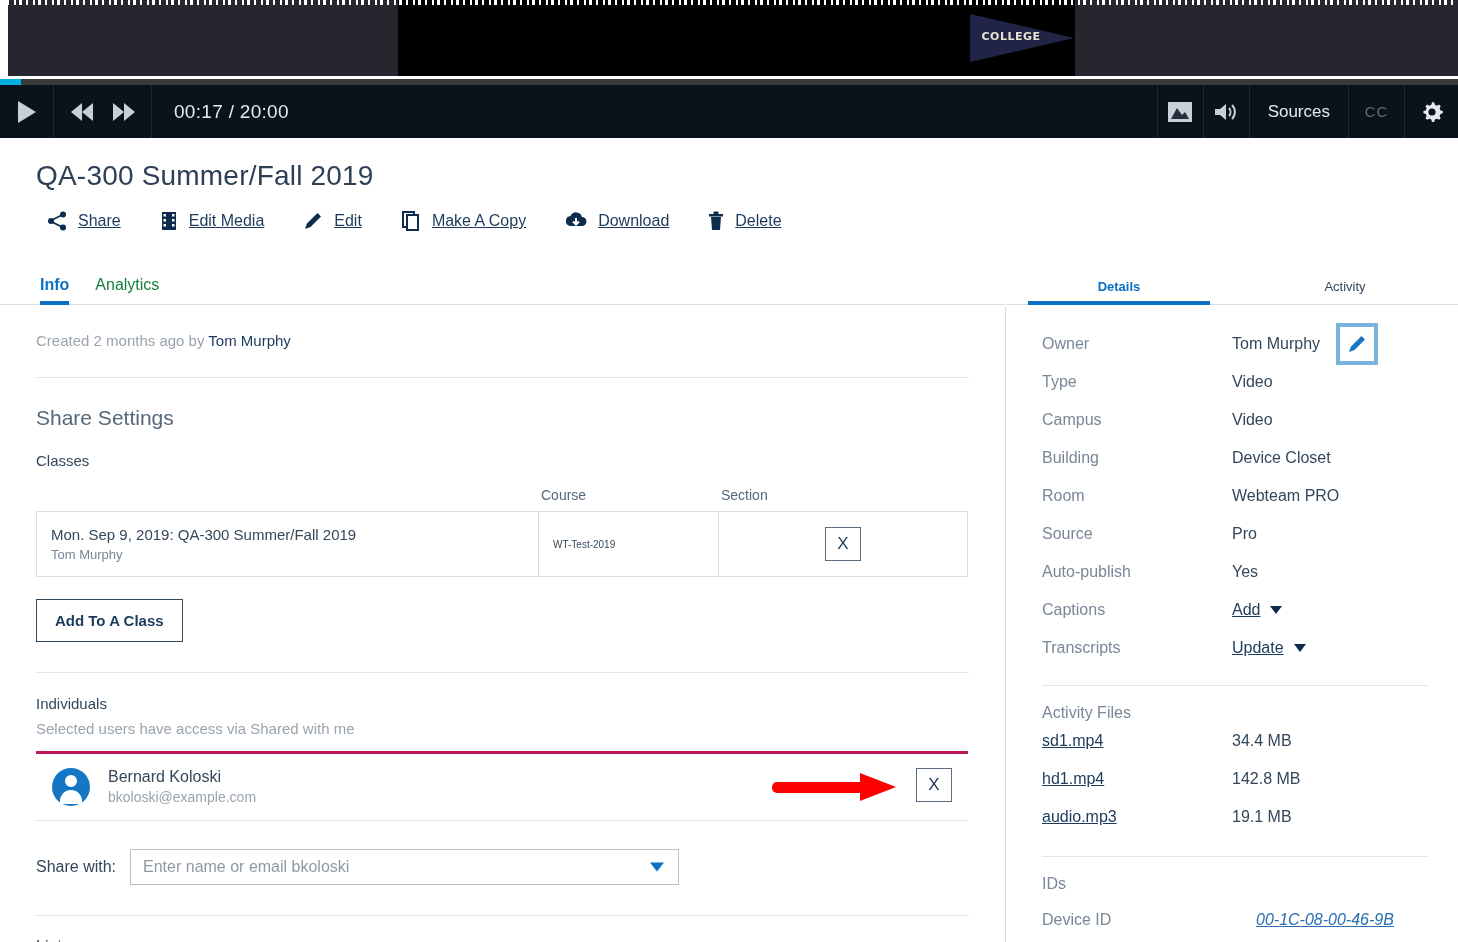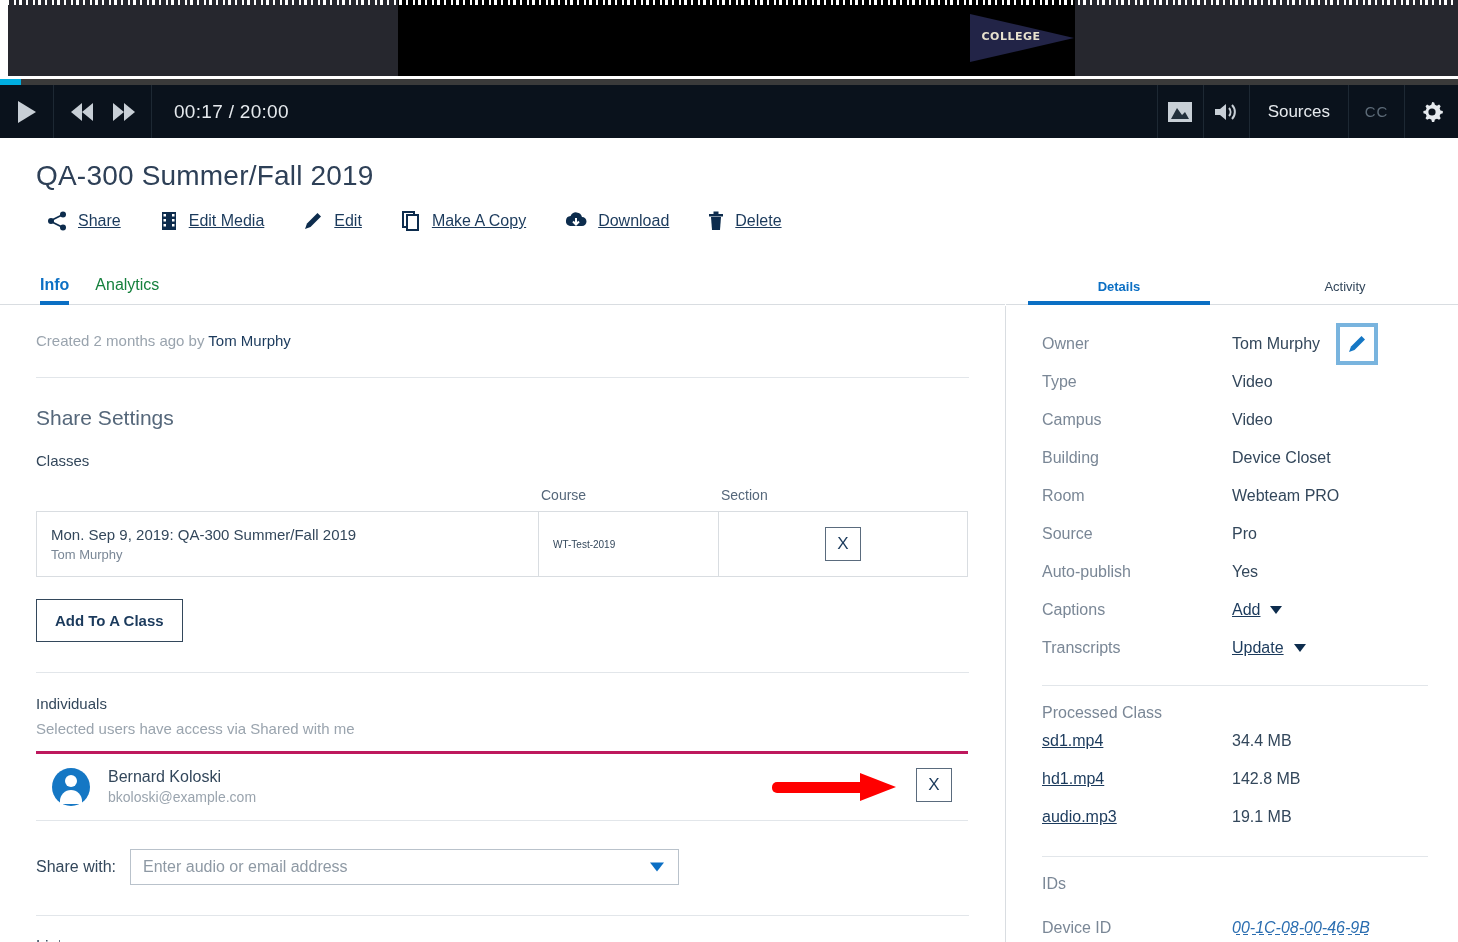--- a/index.html
+++ b/index.html
@@ -299,21 +299,21 @@
 
   .rhr { height: 1px; background: #e2e6ea; margin: 18px 30px 0 36px; }
   .rsec-title { padding: 18px 0 0 36px; font-size: 16px; color: #7a8796; }
   .frow {
     display: flex; align-items: center; height: 38px; padding-left: 36px;
   }
   .fname { width: 190px; font-size: 16px; }
   .fname a { color: #1b3a5c; text-decoration: underline; cursor: pointer; }
   .fsize { font-size: 16px; color: #33475b; }
 
-  .idrow { display: flex; align-items: flex-end; padding-left: 36px; height: 34px; }
+  .idrow { display: flex; align-items: center; padding-left: 36px; height: 34px; gap: 24px; }
   .idkey { width: 190px; font-size: 16px; color: #7a8796; }
   .idval { font-size: 16px; color: #2a6db0; text-decoration: underline; cursor: pointer; font-style: italic; }
 
   .torn-bottom {
     position: absolute; left: 0; bottom: 0; width: 1458px; height: 8px;
     background:
       repeating-linear-gradient(90deg,
         #ffffff 0px, #ffffff 4px,
         rgba(255,255,255,0) 4px, rgba(255,255,255,0) 8px,
         #ffffff 8px, #ffffff 11px,
@@ -496,21 +496,21 @@
       <div class="arrow-annot">
         <div class="arrow-shaft"></div>
         <div class="arrow-head"></div>
       </div>
       <button class="xbtn">X</button>
     </div>
 
     <div class="share-with-row">
       <span class="share-with-label">Share with:</span>
       <div class="combo">
-        <span class="ph">Enter audio or email address</span>
+        <span class="ph">Enter name or email bkoloski</span>
         <span class="caret"></span>
       </div>
     </div>
 
     <div class="hr2"></div>
     <div class="links-label">Links</div>
   </div>
 
   <div class="right-panel">
 
@@ -574,21 +574,21 @@
       <div class="drow">
         <div class="dkey">Transcripts</div>
         <div class="dval">
           <a>Update</a>
           <span class="dd-caret"></span>
         </div>
       </div>
     </div>
 
     <div class="rhr"></div>
-    <div class="rsec-title">Processed Class</div>
+    <div class="rsec-title">Activity Files</div>
 
     <div class="frow">
       <div class="fname"><a>sd1.mp4</a></div>
       <div class="fsize">34.4 MB</div>
     </div>
     <div class="frow">
       <div class="fname"><a>hd1.mp4</a></div>
       <div class="fsize">142.8 MB</div>
     </div>
     <div class="frow">

